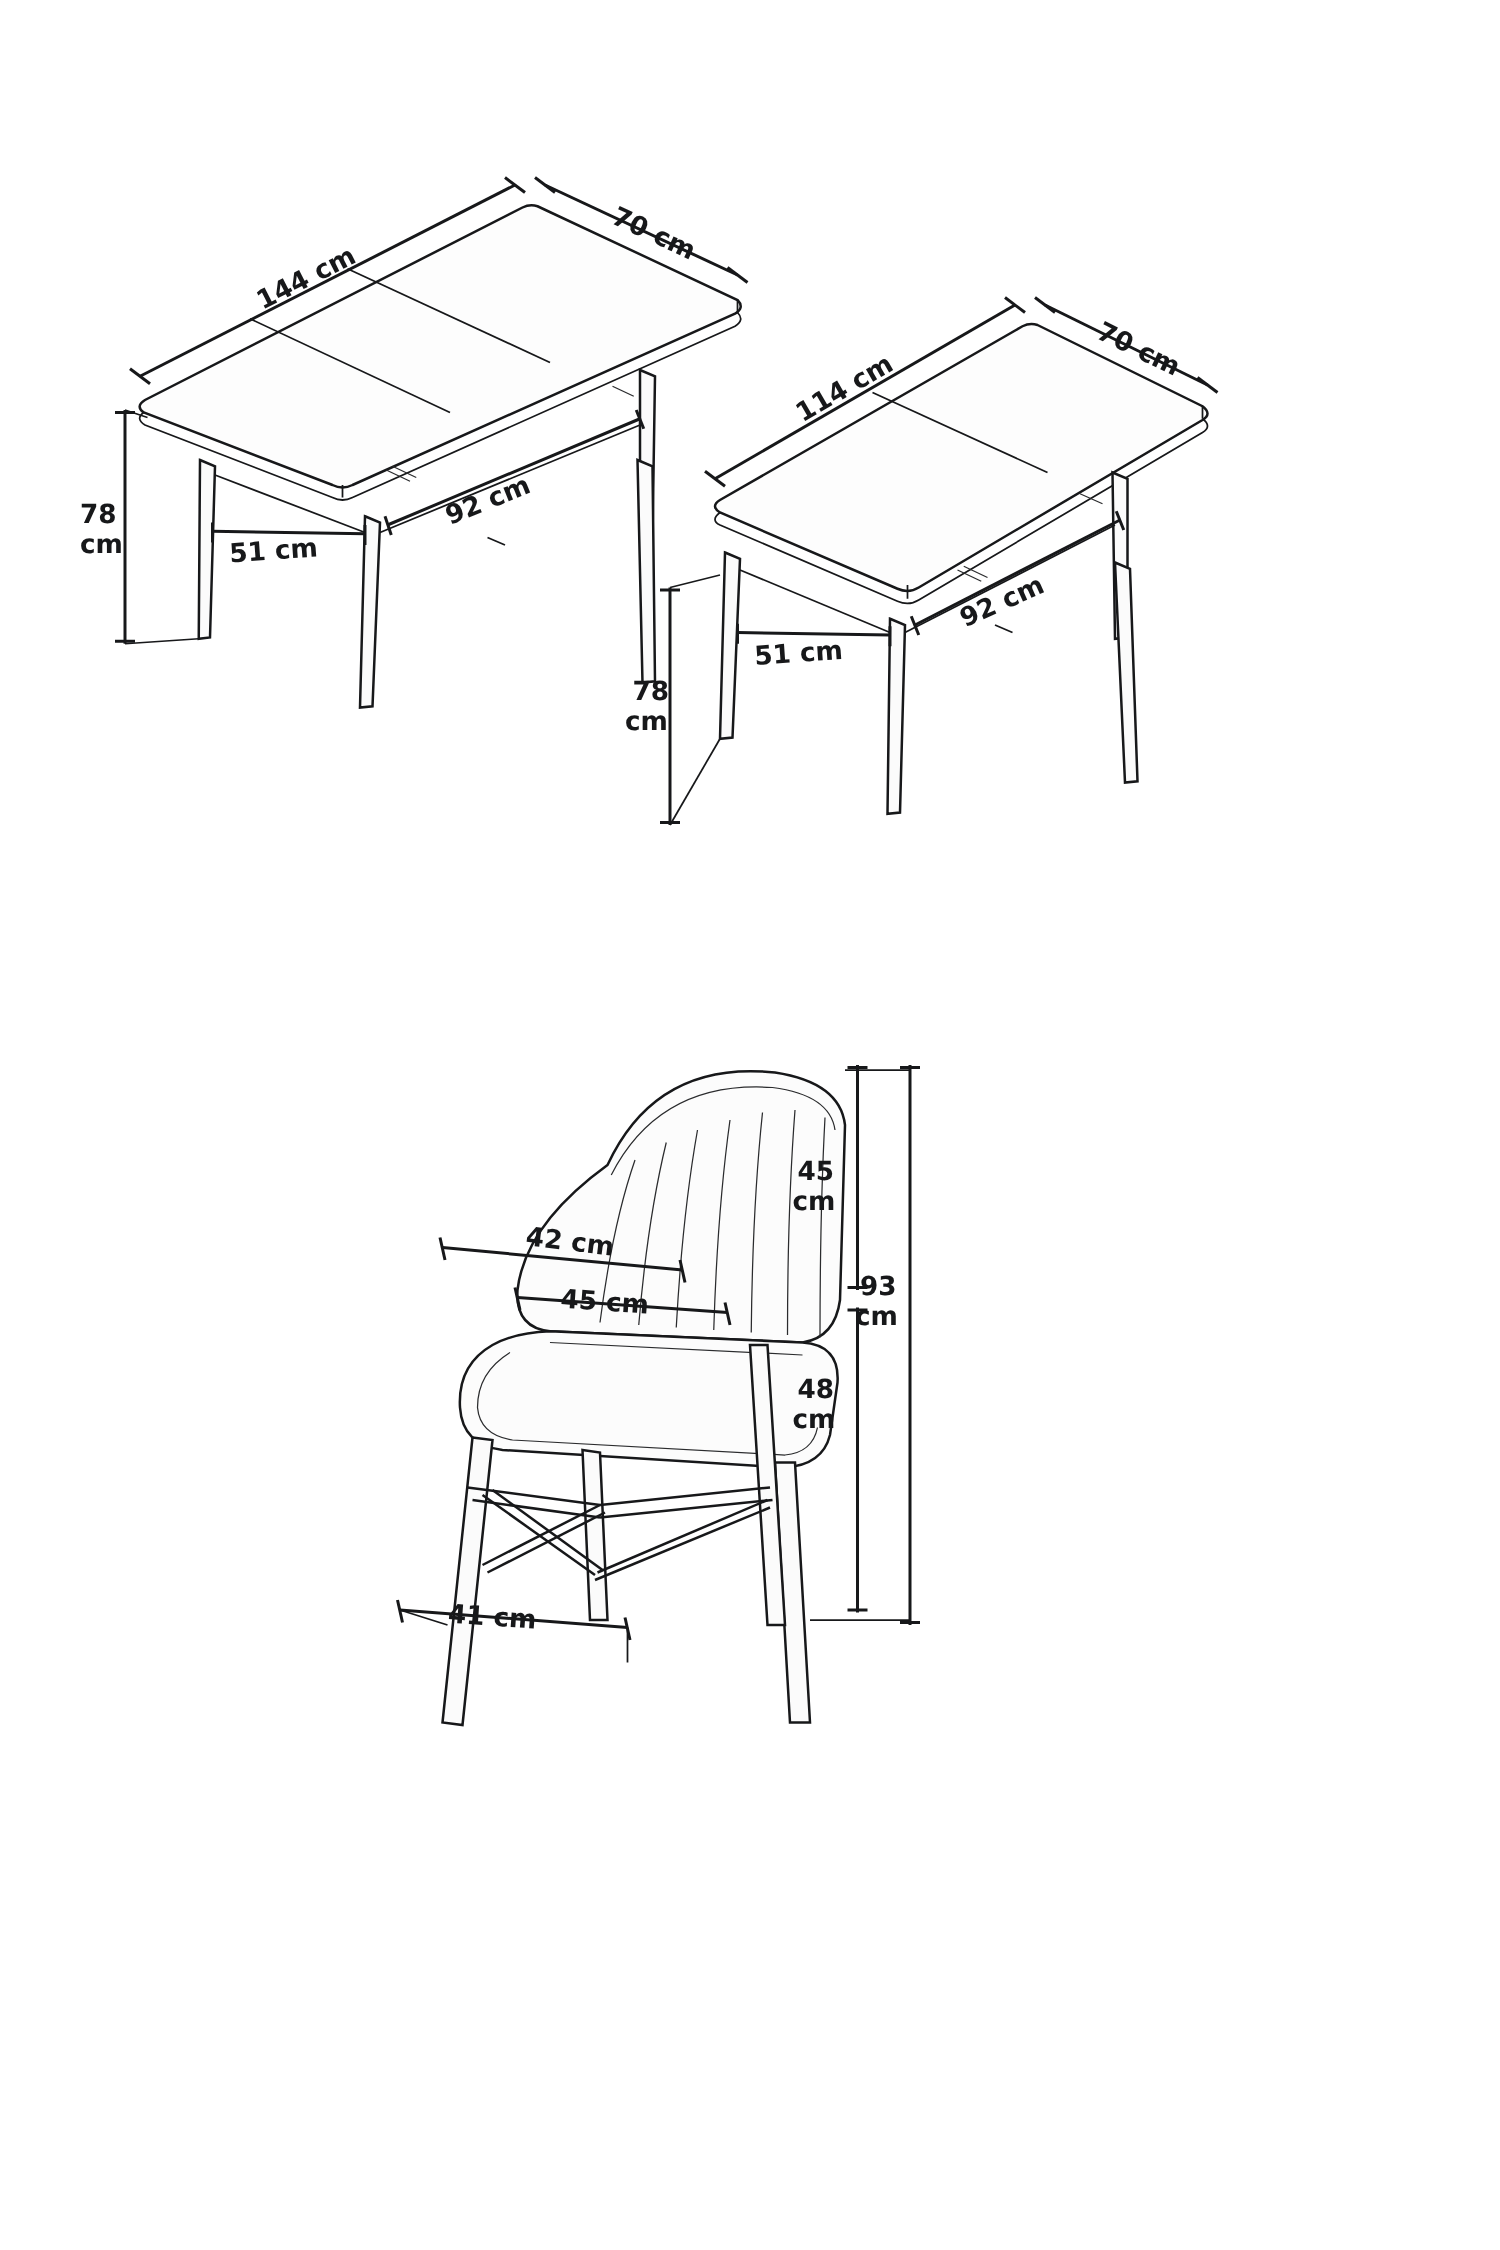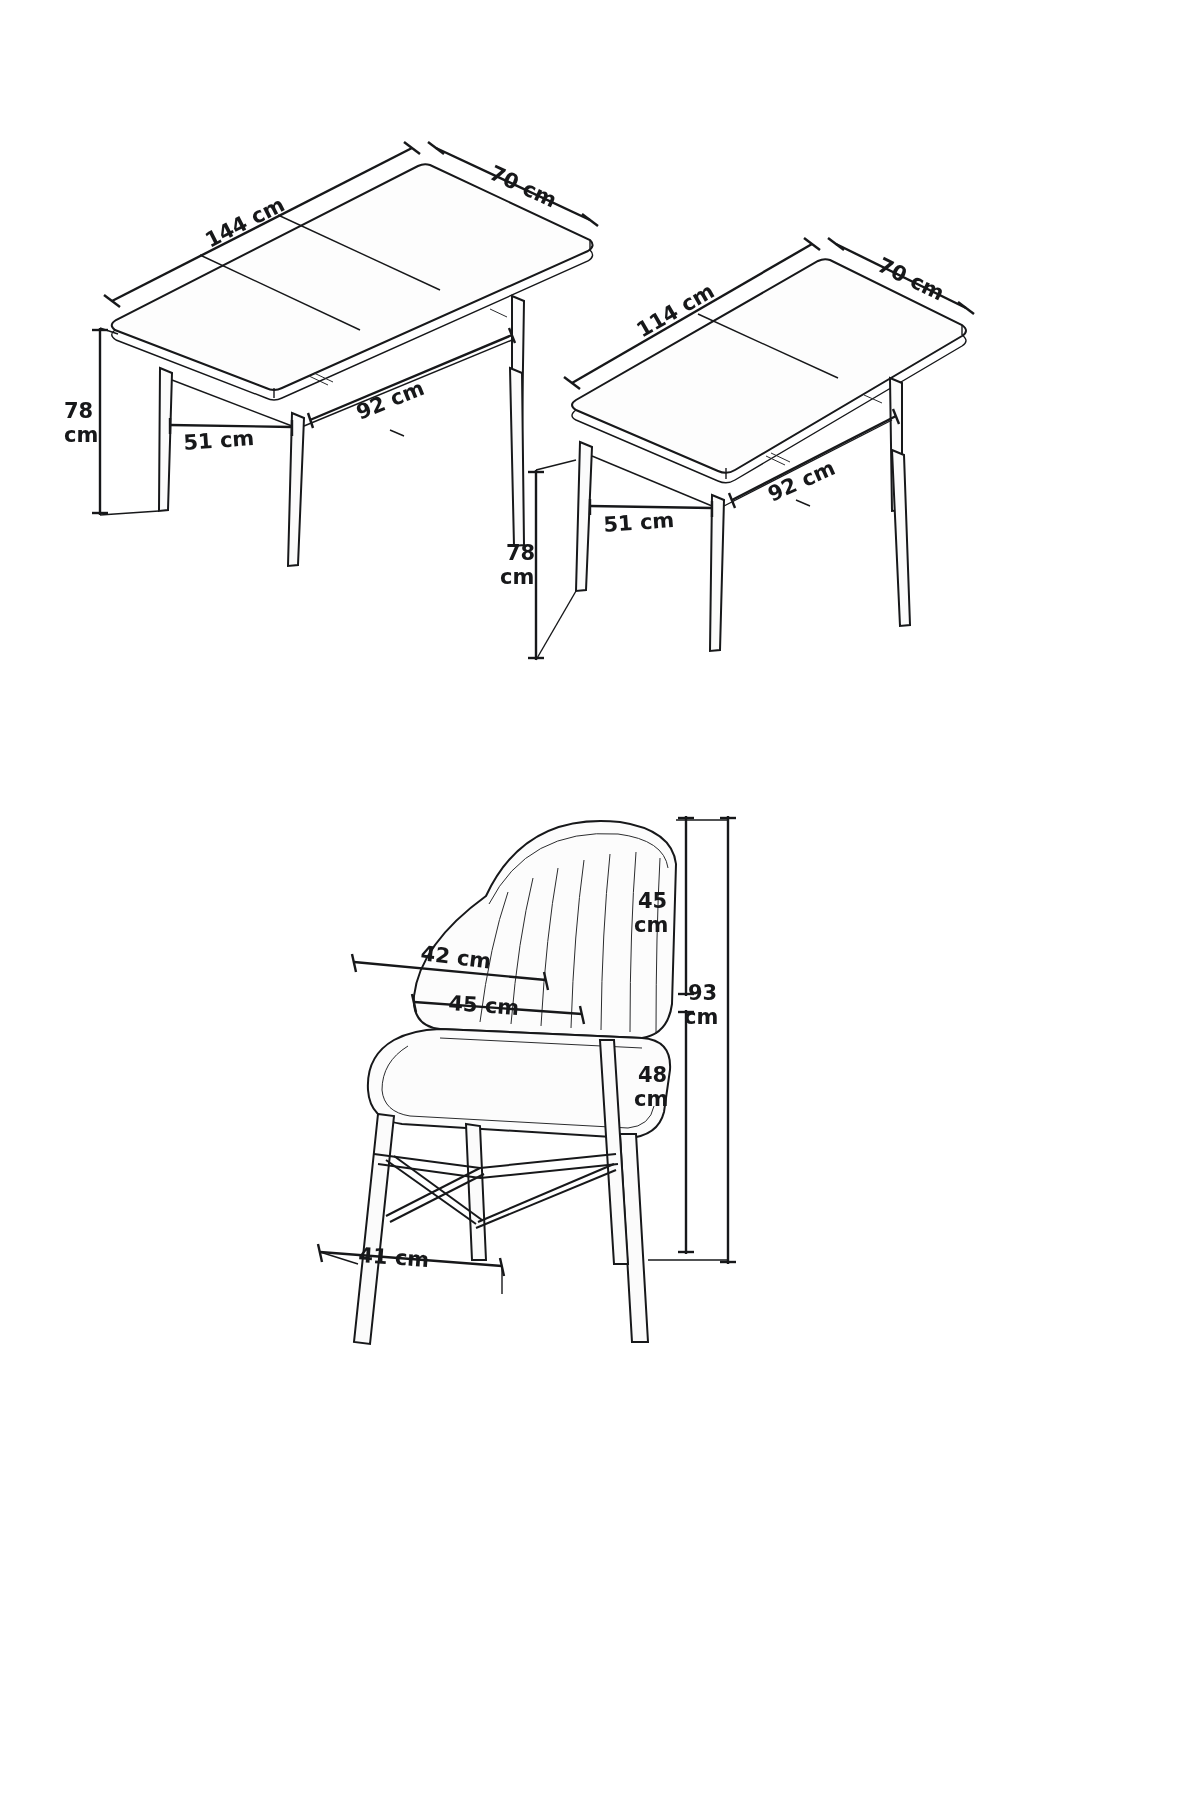--- a/index.html
+++ b/index.html
@@ -15,21 +15,21 @@
     width: 1200px;
     height: 1800px;
     background: #ffffff;
     overflow: hidden;
   }
   .figure {
     position: absolute;
   }
   #fig-table-open  { left: 60px;  top: 130px;  width: 560px; height: 500px; }
   #fig-table-closed{ left: 520px; top: 220px;  width: 560px; height: 500px; }
-  #fig-chair       { left: 290px; top: 824px;  width: 640px; height: 620px; }
+  #fig-chair       { left: 290px; top: 860px;  width: 640px; height: 620px; }
 
   svg { display: block; overflow: visible; }
 
   .dim-text {
     font-family: "DejaVu Sans", "Liberation Sans", sans-serif;
     font-weight: bold;
     font-size: 21px;
     fill: #17181a;
   }
   .stroke-line {

